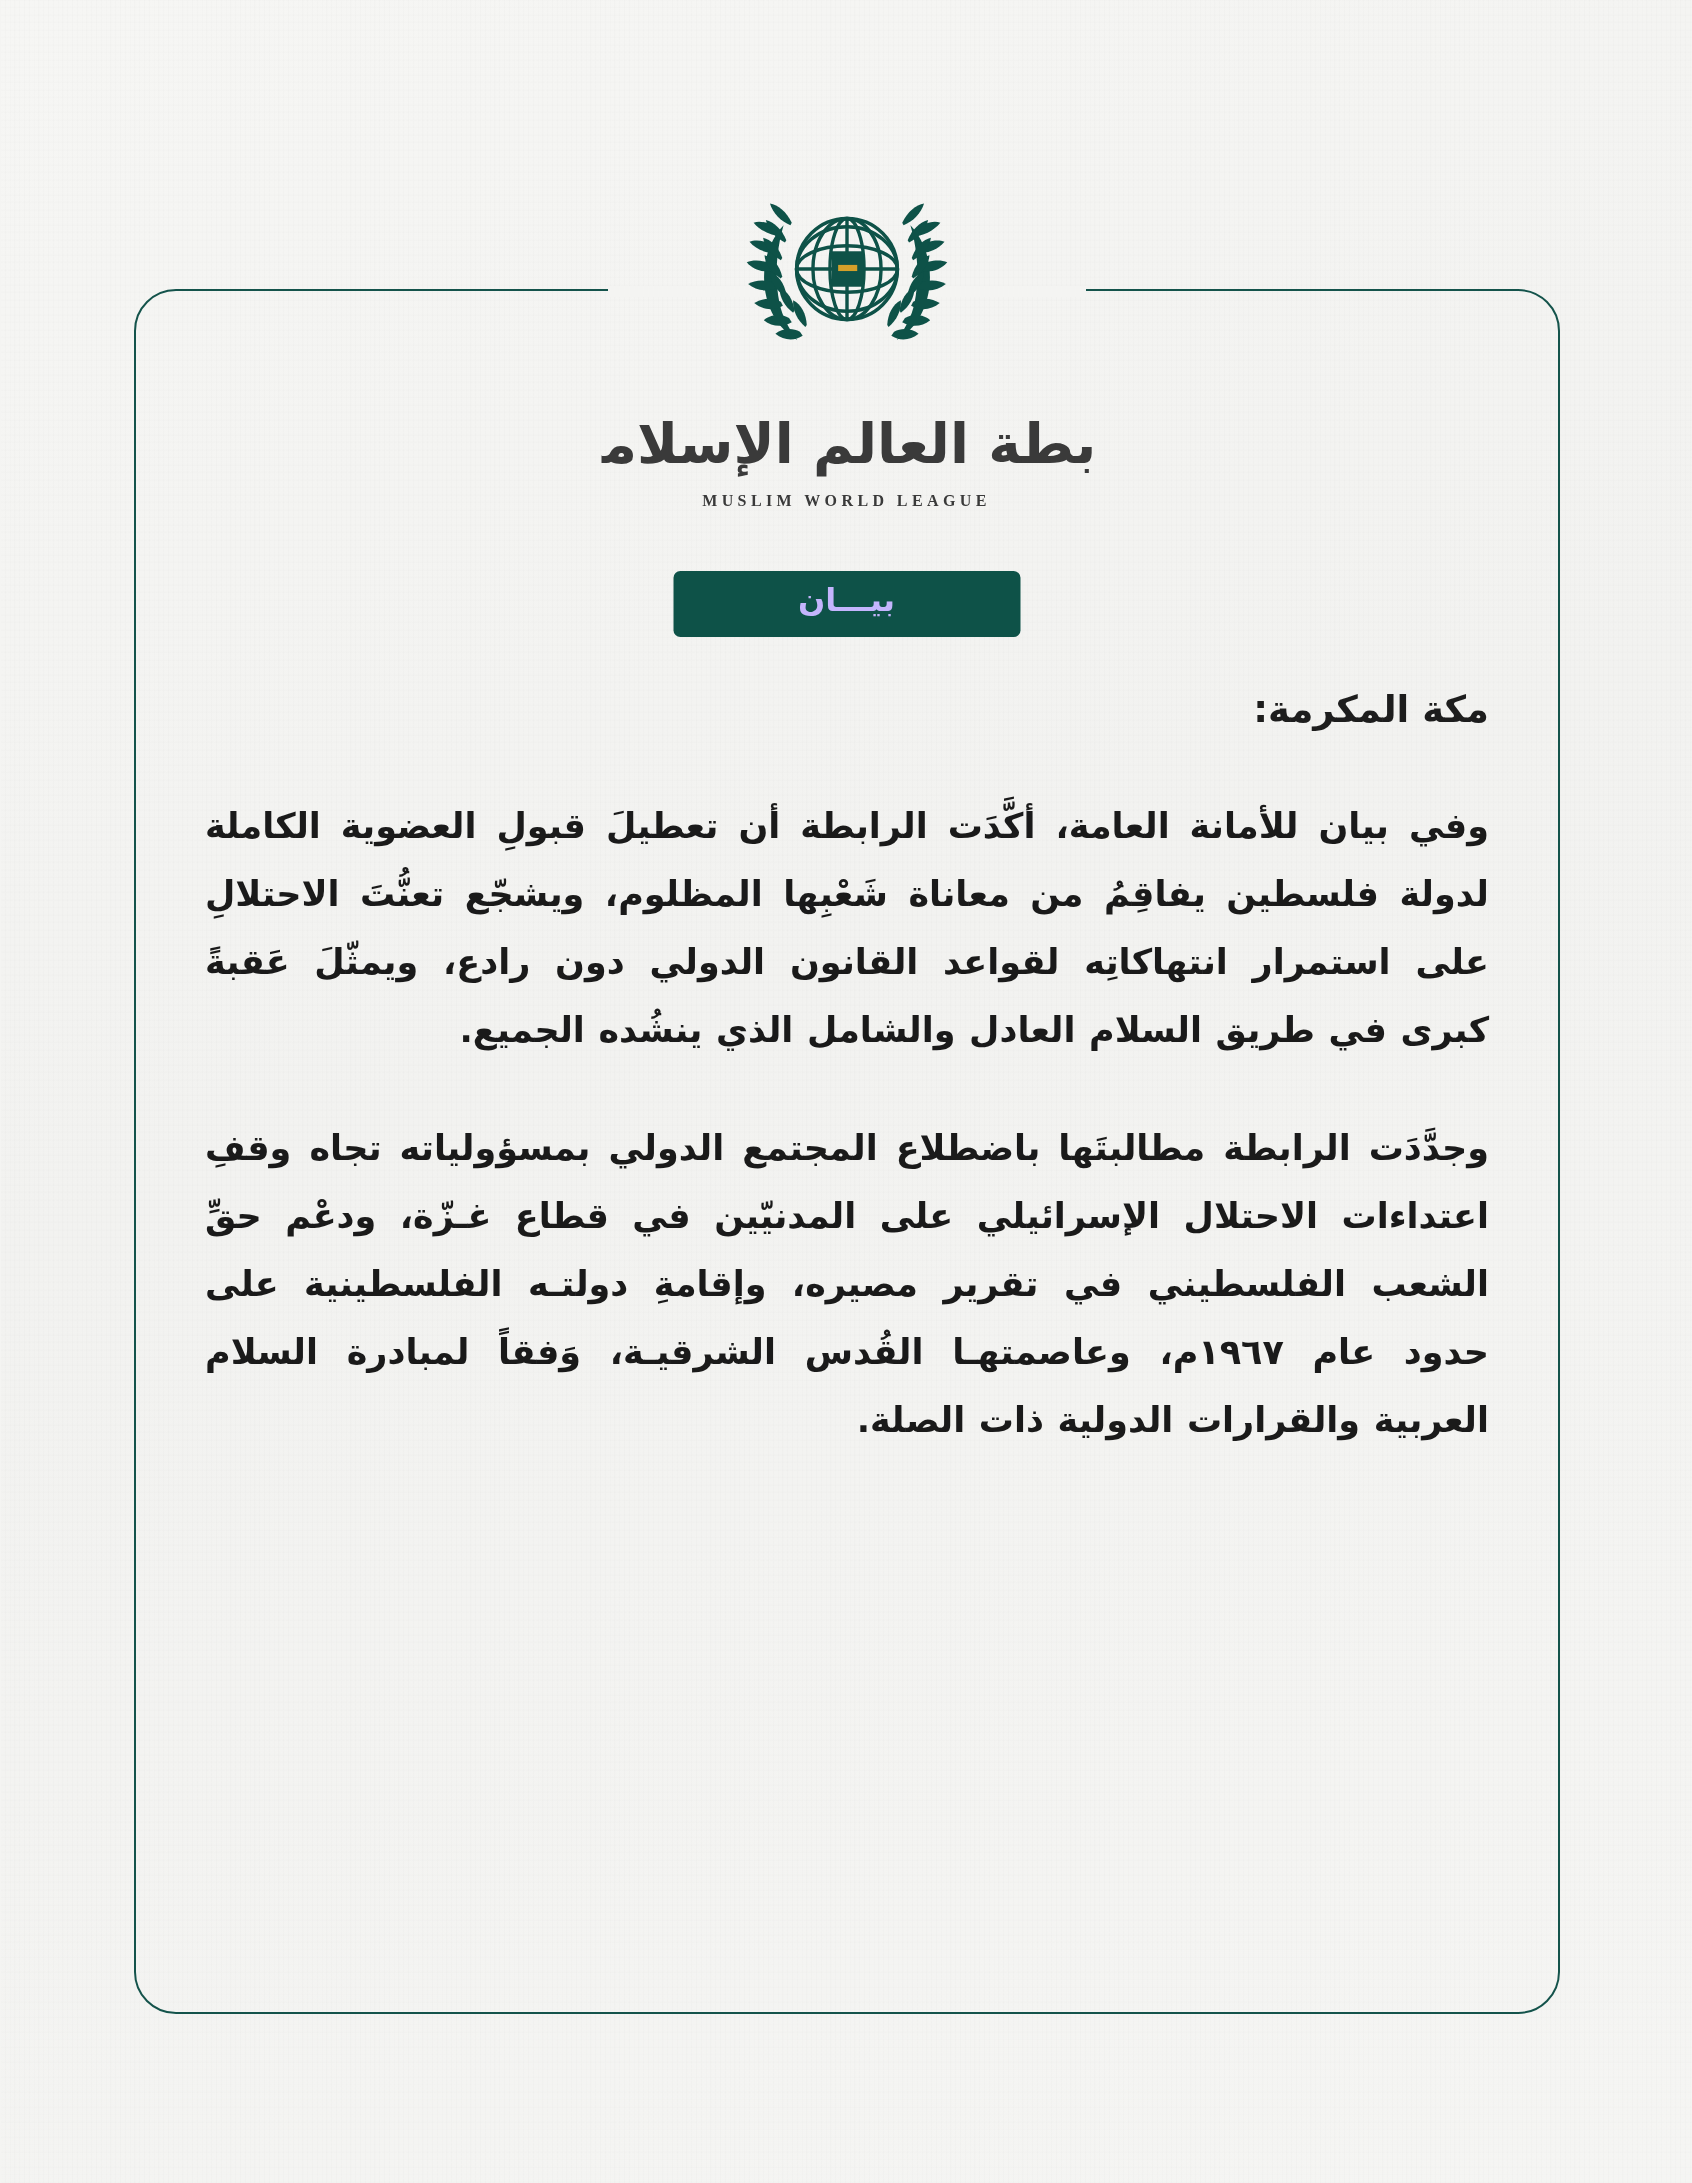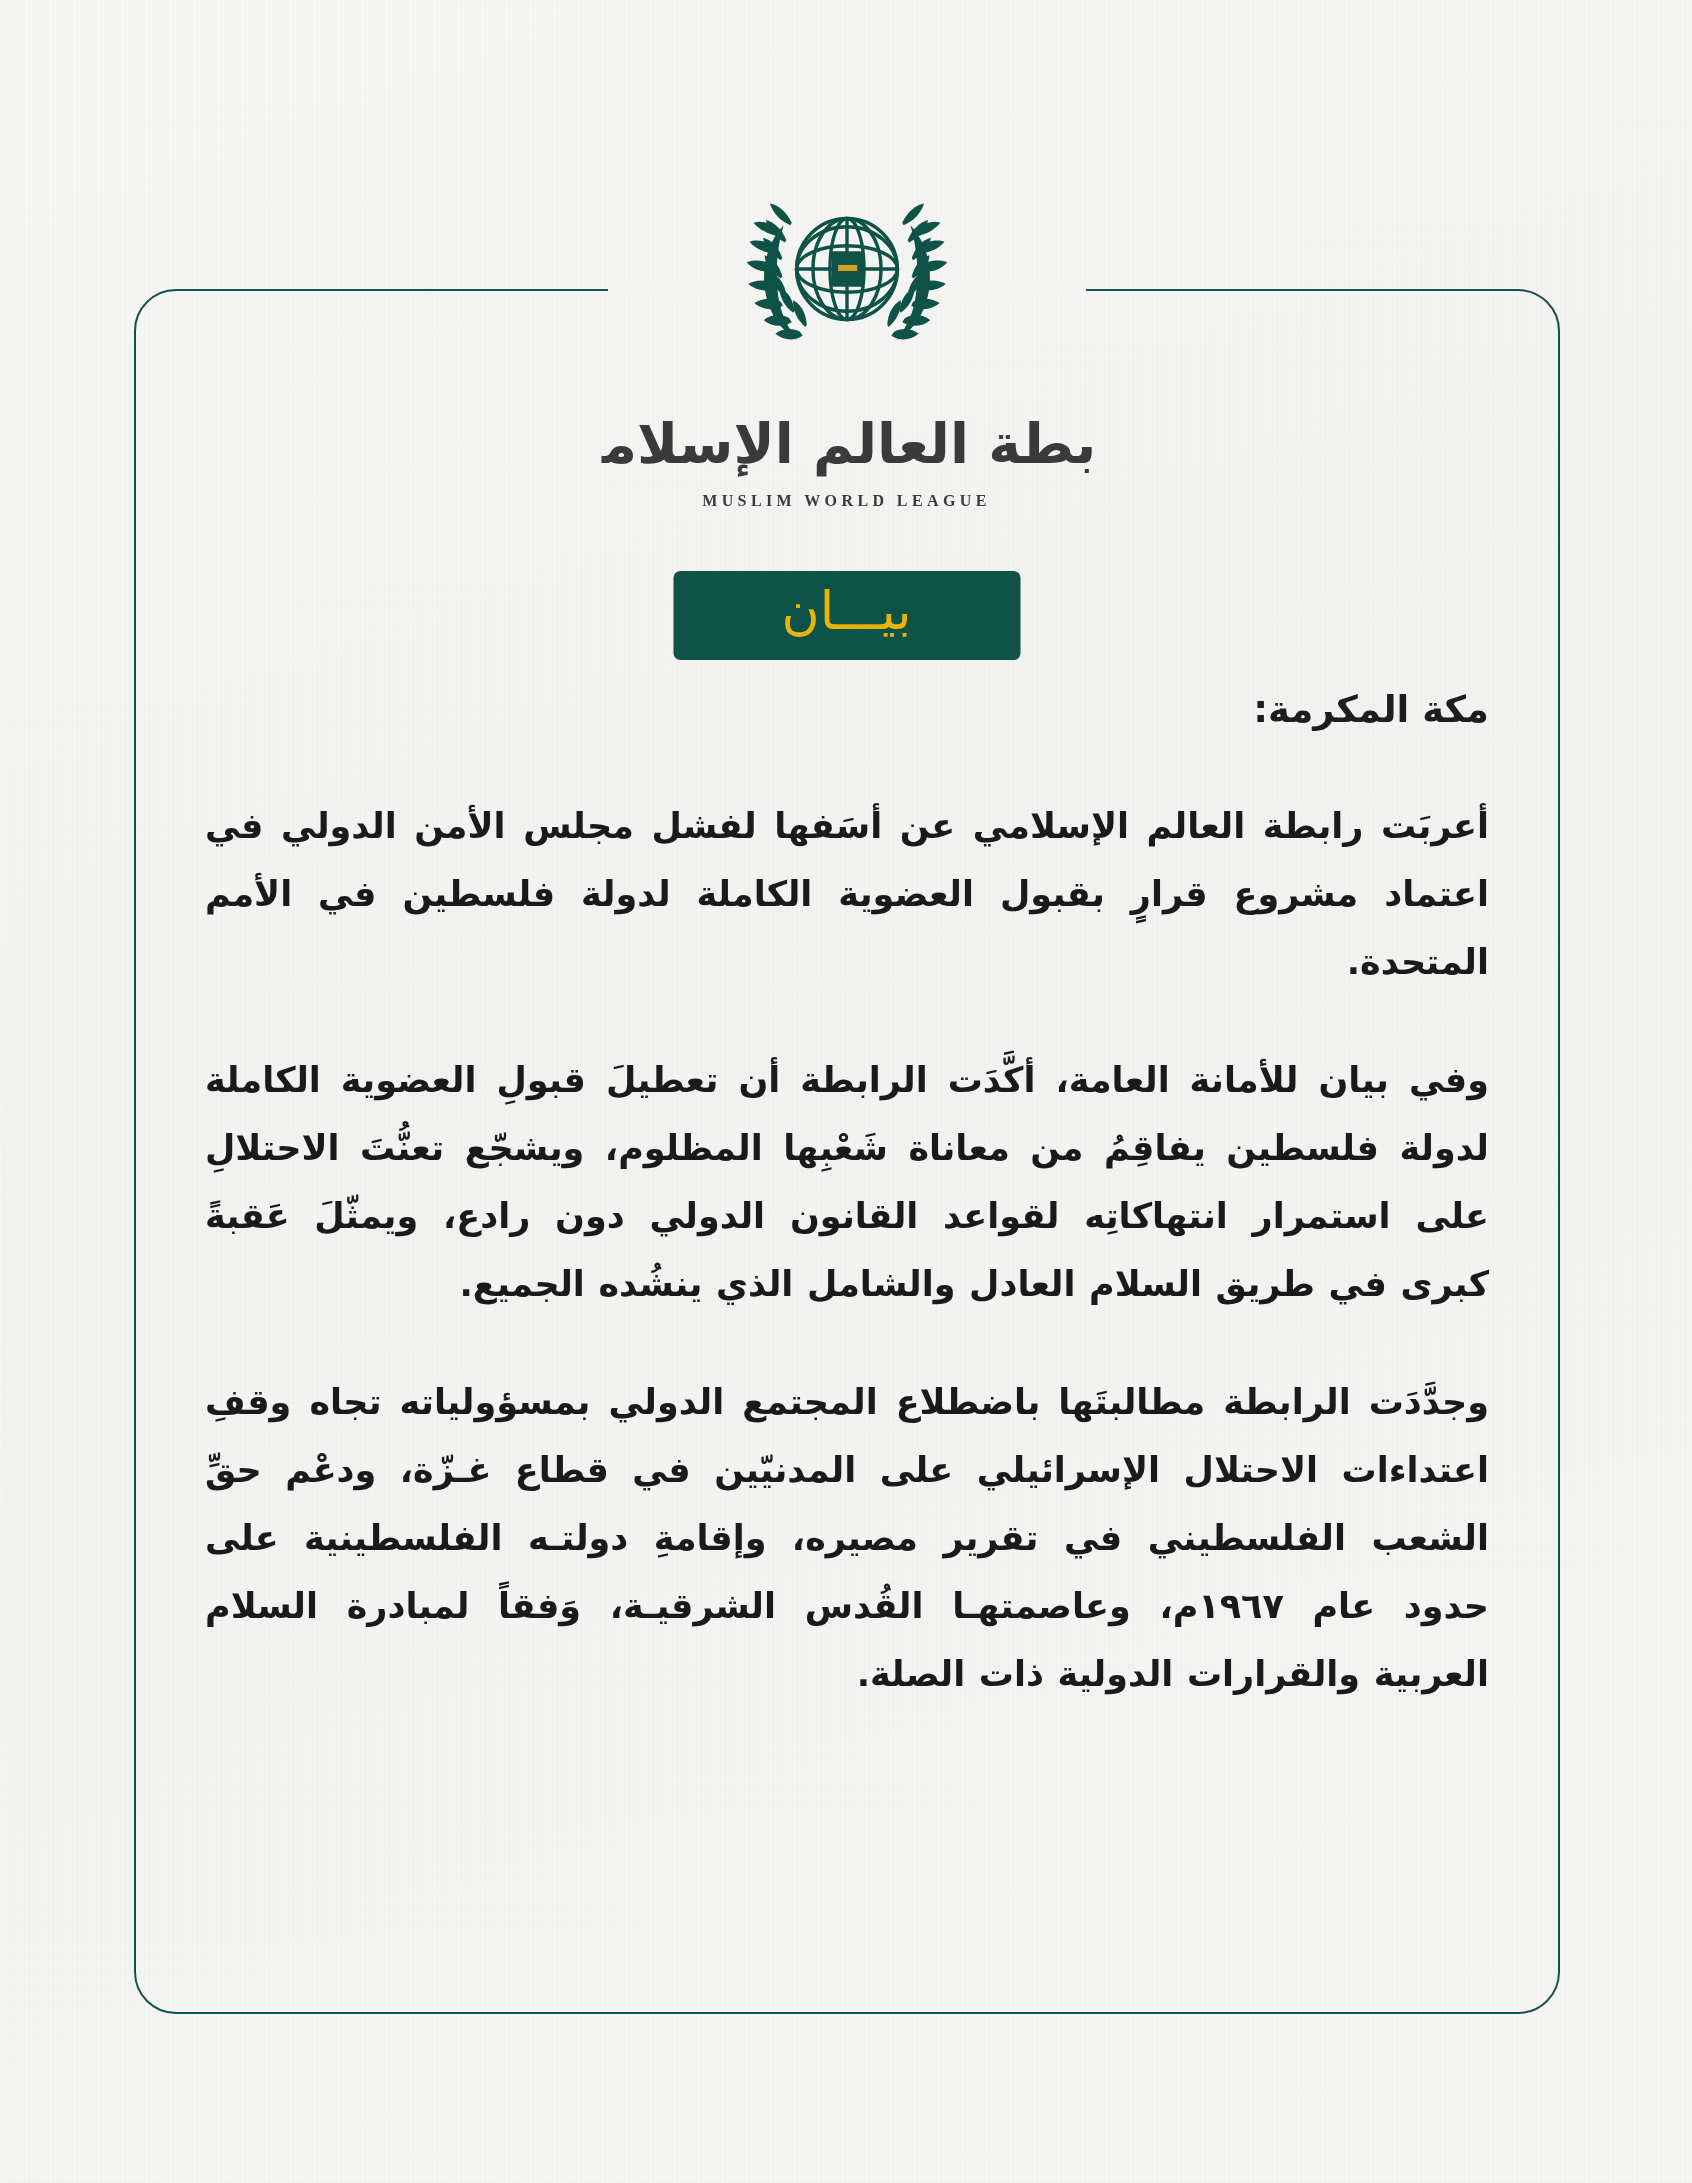--- a/index.html
+++ b/index.html
@@ -106,24 +106,24 @@
     min-width: 347px;
     padding: 11px 41px 18px;
     background: #0e5248;
     border-radius: 6.8px;
     text-align: center;
     z-index: 4;
   }
   .badge-label {
     display: block;
     font-family: "DejaVu Sans", "Liberation Sans", sans-serif;
-    font-weight: 400;
-    font-size: 52px;
+    font-weight: 700;
+    font-size: 32px;
     line-height: 1.15;
-    color: #eab308;
+    color: #c4b5fd;
     letter-spacing: 0;
   }
 
   
   .content {
     position: absolute;
     left: 134px;
     top: 685px;
     width: 1426px;
     padding: 0 71px;
@@ -230,19 +230,18 @@
   <span class="wordmark-latin">MUSLIM WORLD LEAGUE</span>
 </div>
 
 <div class="badge">
   <span class="badge-label">بيـــان</span>
 </div>
 
 <div class="content">
   <div class="dateline">مكة المكرمة:</div>
 
-  <p class="para">أعربَت رابطة العالم الإسلامي عن أسَفها لفشل مجلس الأمن الدولي في اعتماد مشروع قرارٍ بقبول العضوية الكاملة لدولة فلسطين في الأمم المتحدة.</p>
 
   <p class="para">وفي بيان للأمانة العامة، أكَّدَت الرابطة أن تعطيلَ قبولِ العضوية الكاملة لدولة فلسطين يفاقِمُ من معاناة شَعْبِها المظلوم، ويشجّع تعنُّتَ الاحتلالِ على استمرار انتهاكاتِه لقواعد القانون الدولي دون رادع، ويمثّلَ عَقبةً كبرى في طريق السلام العادل والشامل الذي ينشُده الجميع.</p>
 
   <p class="para">وجدَّدَت الرابطة مطالبتَها باضطلاع المجتمع الدولي بمسؤولياته تجاه وقفِ اعتداءات الاحتلال الإسرائيلي على المدنيّين في قطاع غـزّة، ودعْم حقِّ الشعب الفلسطيني في تقرير مصيره، وإقامةِ دولتـه الفلسطينية على حدود عام ١٩٦٧م، وعاصمتهـا القُدس الشرقيـة، وَفقاً لمبادرة السلام العربية والقرارات الدولية ذات الصلة.</p>
 </div>
 
 
 </body></html>

